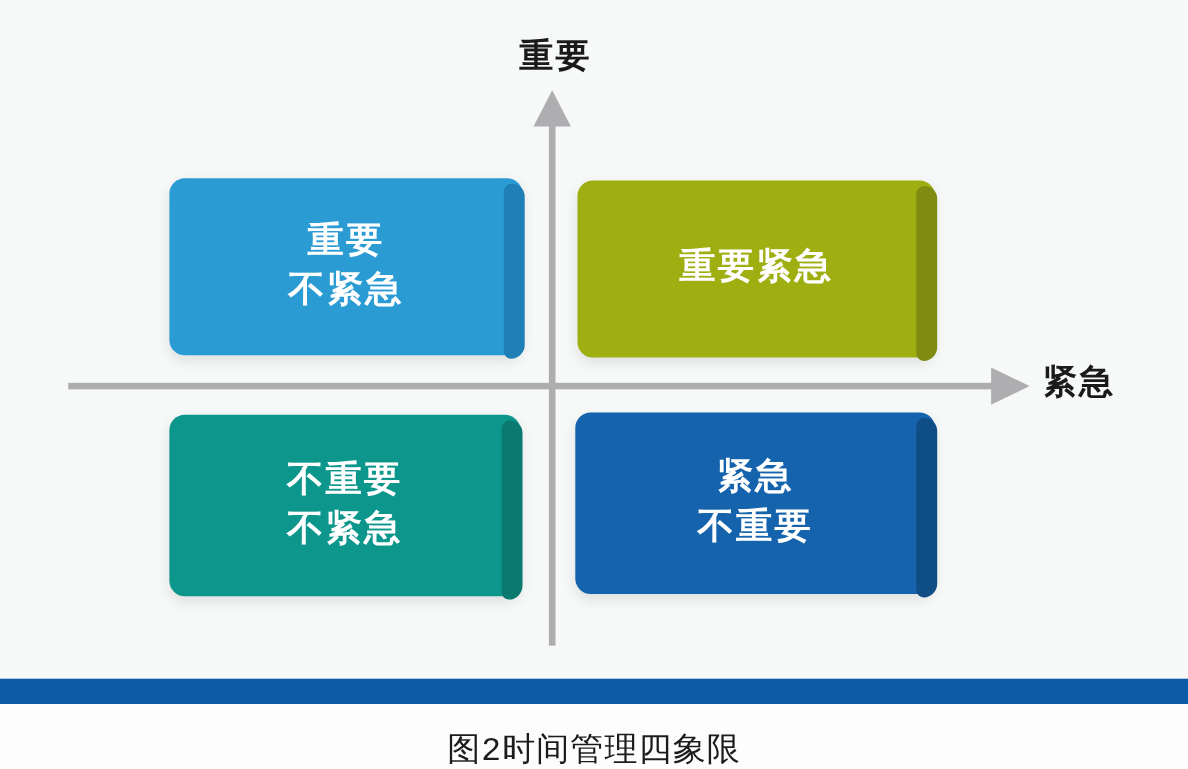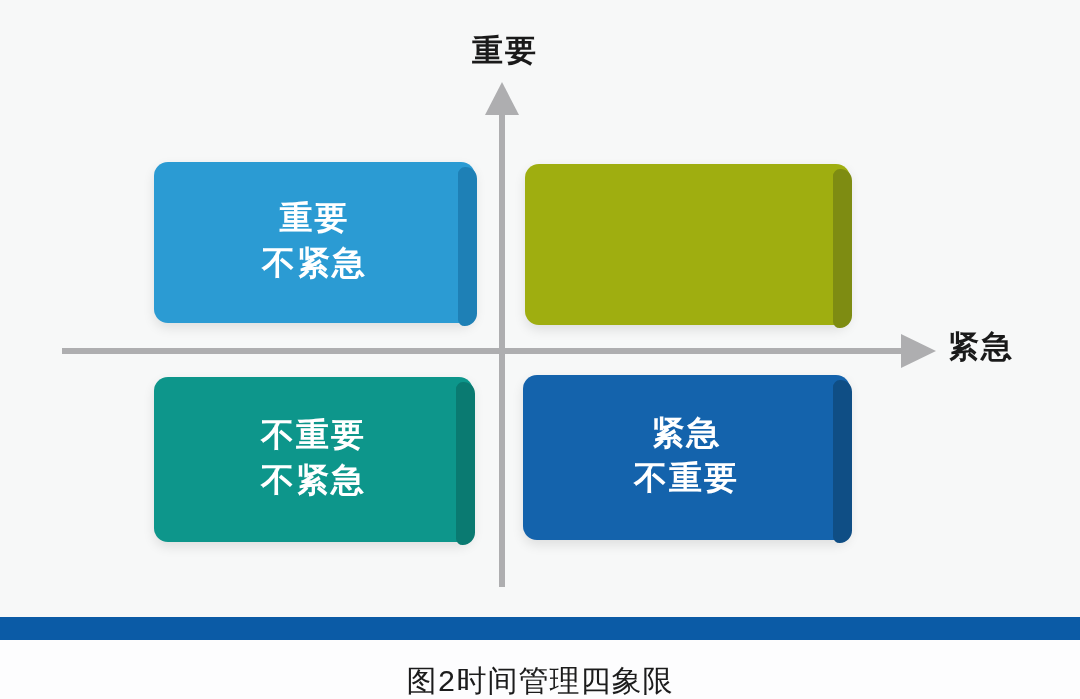--- a/index.html
+++ b/index.html
@@ -75,20 +75,21 @@
   <div class="x-label">紧急</div>
 
   <div class="qbox tl" style="background: rgb(43, 155, 211);">
     <div class="bevel" style="background: rgb(30, 128, 182);"></div>
     <span class="qline">重要</span>
     <span class="qline">不紧急</span>
   </div>
 
   <div class="qbox tr" style="background: rgb(159, 174, 16);">
     <div class="bevel" style="background: rgb(126, 140, 18);"></div>
+    <span class="qline">重要紧急</span>
   </div>
 
   <div class="qbox bl" style="background: rgb(13, 150, 139);">
     <div class="bevel" style="background: rgb(10, 122, 113);"></div>
     <span class="qline">不重要</span>
     <span class="qline">不紧急</span>
   </div>
 
   <div class="qbox br" style="background: rgb(20, 99, 172);">
     <div class="bevel" style="background: rgb(15, 78, 133);"></div>

